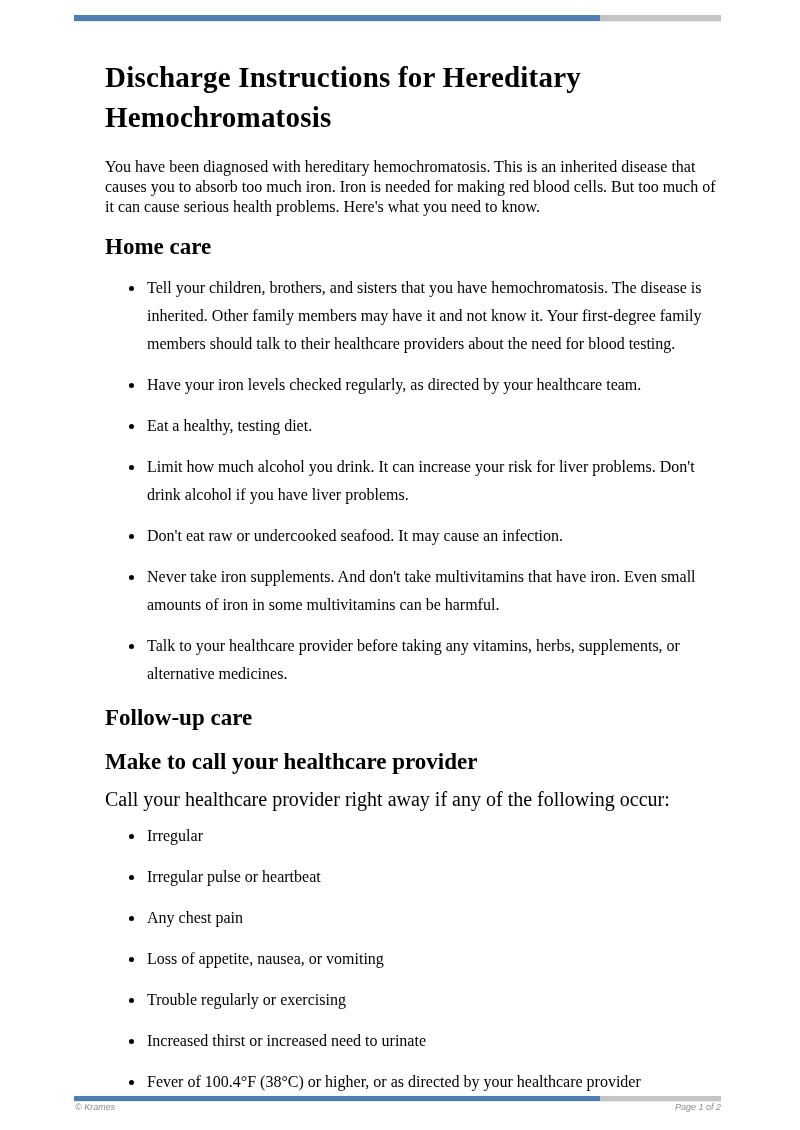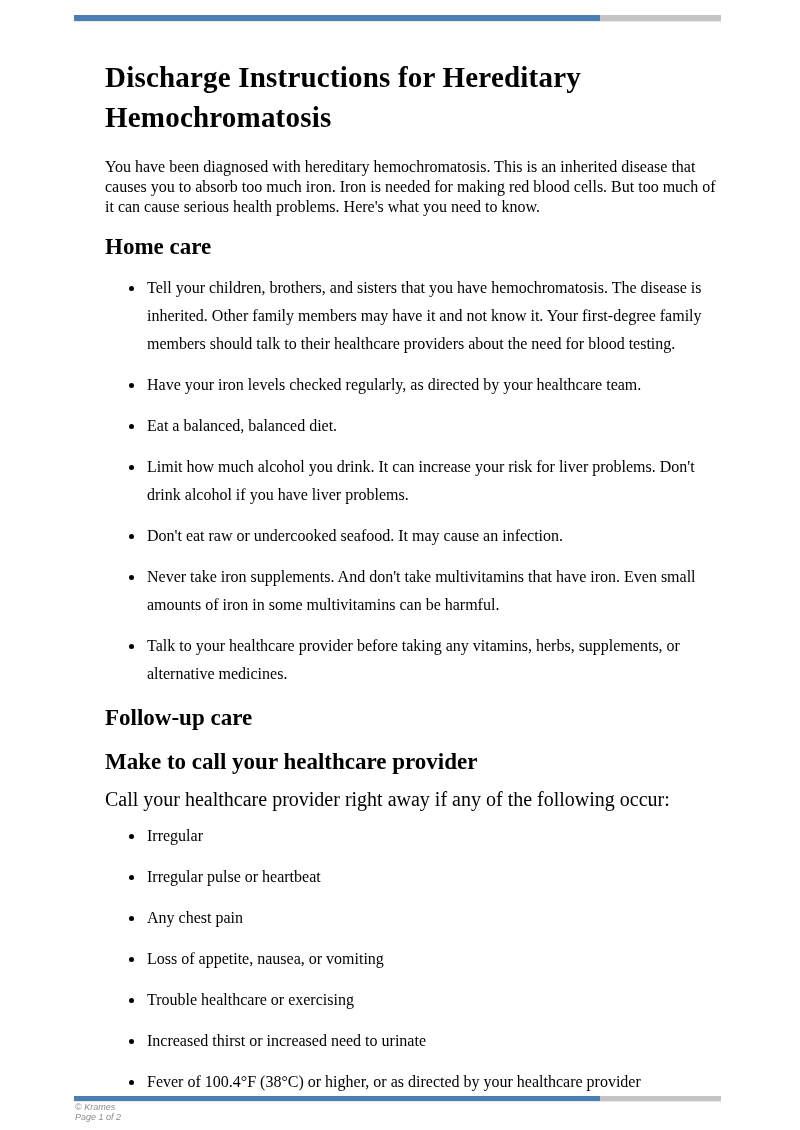--- a/index.html
+++ b/index.html
@@ -70,21 +70,20 @@
     position: absolute;
     top: 1102px;
     left: 75px;
     width: 646px;
     display: flex;
     justify-content: space-between;
     font-family: "Liberation Sans", sans-serif;
     font-style: italic;
     font-size: 9px;
     color: #8c8c8c;
-    flex-direction: column;
   }
 </style>
 </head>
 <body>
 
 <div class="page">
 
   <div class="rule rule-top">
     <div class="seg-blue" style="background: rgb(74, 126, 181);"></div>
     <div class="seg-gray" style="background: rgb(196, 196, 196);"></div>
@@ -92,39 +91,39 @@
 
   <div class="content">
     <h1 class="doc-title">Discharge Instructions for Hereditary Hemochromatosis</h1>
     <p class="body-text">You have been diagnosed with hereditary hemochromatosis. This is an inherited disease that causes you to absorb too much iron. Iron is needed for making red blood cells. But too much of it can cause serious health problems. Here's what you need to know.</p>
     <div id="sections">
         <section>
           <h2 class="section-heading">Home care</h2>
           <ul class="bullet-list">
             <li>Tell your children, brothers, and sisters that you have hemochromatosis. The disease is inherited. Other family members may have it and not know it. Your first-degree family members should talk to their healthcare providers about the need for blood testing.</li>
             <li>Have your iron levels checked regularly, as directed by your healthcare team.</li>
-            <li>Eat a balanced, balanced diet.</li>
+            <li>Eat a healthy, testing diet.</li>
             <li>Limit how much alcohol you drink. It can increase your risk for liver problems. Don't drink alcohol if you have liver problems.</li>
             <li>Don't eat raw or undercooked seafood. It may cause an infection.</li>
             <li>Never take iron supplements. And don't take multivitamins that have iron. Even small amounts of iron in some multivitamins can be harmful.</li>
             <li>Talk to your healthcare provider before taking any vitamins, herbs, supplements, or alternative medicines.</li>
           </ul>
         </section>
         <section>
           <h2 class="section-heading">Follow-up care</h2>
         </section>
         <section>
           <h2 class="section-heading">Make to call your healthcare provider</h2>
           <p class="section-lead">Call your healthcare provider right away if any of the following occur:</p>
           <ul class="bullet-list">
             <li>Irregular</li>
             <li>Irregular pulse or heartbeat</li>
             <li>Any chest pain</li>
             <li>Loss of appetite, nausea, or vomiting</li>
-            <li>Trouble healthcare or exercising</li>
+            <li>Trouble regularly or exercising</li>
             <li>Increased thirst or increased need to urinate</li>
             <li>Fever of 100.4°F (38°C) or higher, or as directed by your healthcare provider</li>
           </ul>
         </section>
       </div>
   </div>
 
   <div class="rule rule-bottom">
     <div class="seg-blue" style="background: rgb(74, 126, 181);"></div>
     <div class="seg-gray" style="background: rgb(196, 196, 196);"></div>

